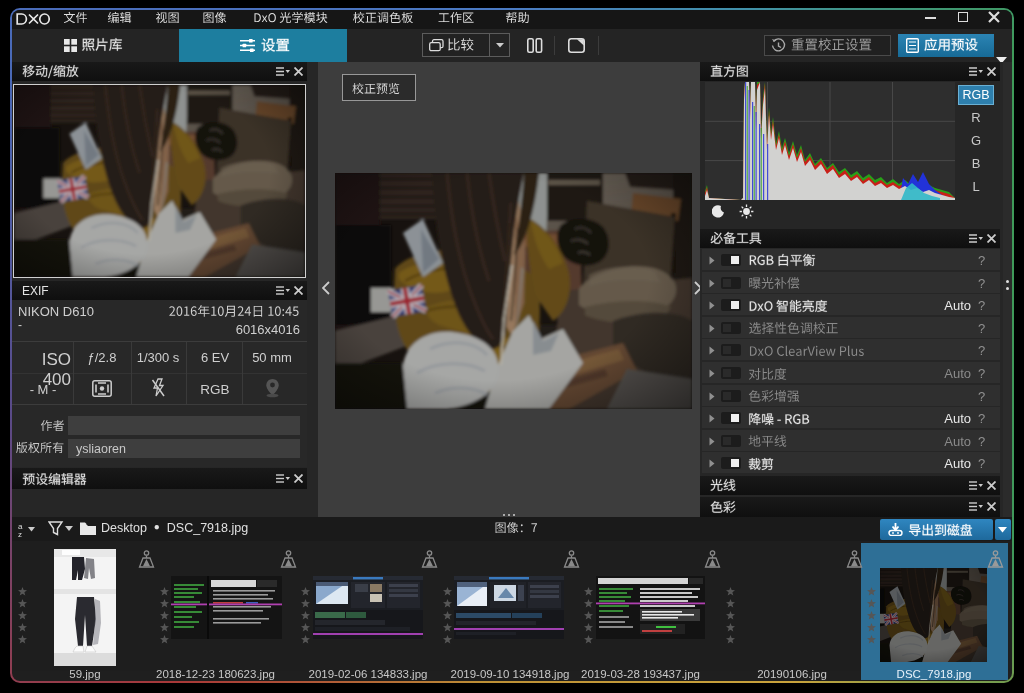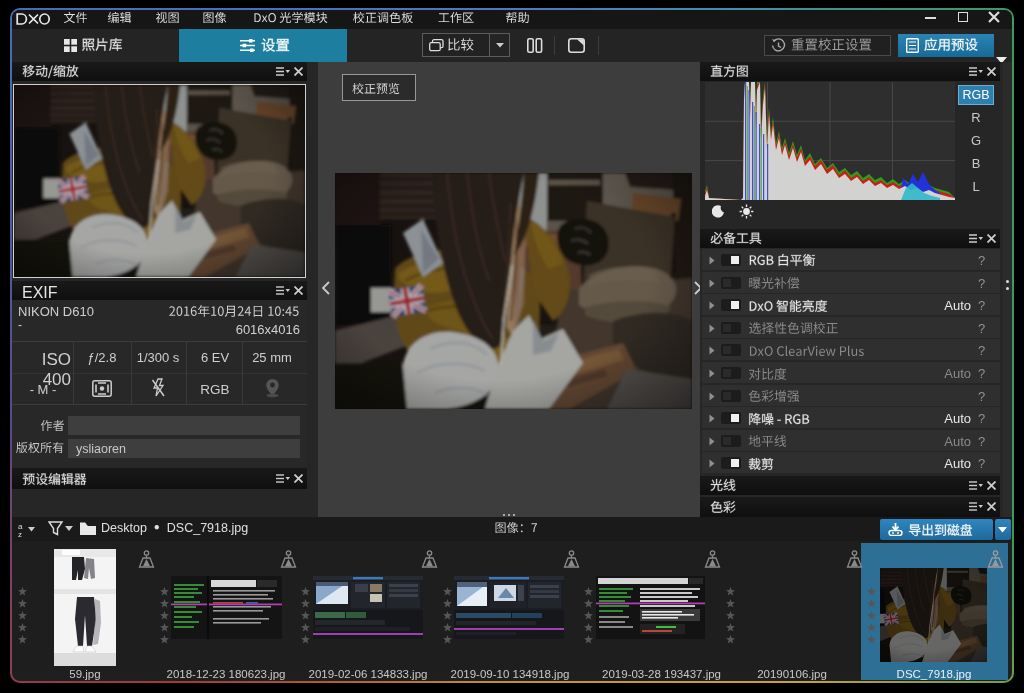--- a/index.html
+++ b/index.html
@@ -220,21 +220,21 @@
 <path d="M194,142 L206,166 L228,156 L248,190 L214,236 L150,236 L162,194 L178,158 Z" fill="#c4c6c2"></path>
 <path d="M198,148 L208,168 L224,160 L216,178 L198,182 Z" fill="#a2a9ad"></path>
 <path d="M68,194 C70,170 92,157 117,159 C146,162 166,176 163,199 C161,221 138,233 112,236 L72,236 Z" fill="#c6c8c6"></path>
 <path d="M95,176 C115,166 140,168 152,182 M82,200 C102,188 132,188 150,198 M100,220 C118,212 140,214 152,222" stroke="#b0b6ba" stroke-width="3" fill="none"></path>
 <path d="M177,92 L169,146 L166,192" stroke="#d8d2c2" stroke-width="2" fill="none"></path>
 </g>
 <rect width="357" height="236" fill="#0a0806" opacity="0.17"></rect>
           <rect width="357" height="236" fill="url(#vga)"></rect>
 </svg></div>
       <div class="hdr" style="left:0px;top:271px;width:295px;height:19px"></div>
-      <div class="abs" style="left:10px;top:274px;color:#e4e4e4;font-size:16px">EXIF</div>
+      <div class="abs" style="left:10px;top:274px;color:#e4e4e4;font-size:12px">EXIF</div>
       <svg class="abs" style="left:264px;top:276px" width="14" height="9" viewBox="0 0 14 9">
 <g stroke="#ccc" stroke-width="1.4">
           <line x1="0" y1="1" x2="8" y2="1"></line>
           <line x1="0" y1="4.5" x2="8" y2="4.5"></line>
           <line x1="0" y1="8" x2="8" y2="8"></line>
         </g>
 <path d="M9.5,3 h4.5 l-2.25,3 z" fill="#ccc"></path>
       </svg>
       <svg class="abs" style="left:282px;top:276px" width="9" height="9" viewBox="0 0 9 9">
 <path d="M0.5,0.5 L8.5,8.5 M8.5,0.5 L0.5,8.5" stroke="#ccc" stroke-width="1.8"></path>
@@ -250,21 +250,21 @@
       <div class="sep" style="left:0px;top:363px;width:295px;height:1px;background:#333"></div>
       <div class="sep" style="left:0px;top:394px;width:295px;height:1px"></div>
       <div class="sep" style="left:61px;top:332px;width:1px;height:62px;background:#3a3a3a"></div>
       <div class="sep" style="left:119px;top:332px;width:1px;height:62px;background:#3a3a3a"></div>
       <div class="sep" style="left:174px;top:332px;width:1px;height:62px;background:#3a3a3a"></div>
       <div class="sep" style="left:230px;top:332px;width:1px;height:62px;background:#3a3a3a"></div>
       <div class="abs" style="left:3px;top:340px;width:56px;text-align:right;color:#cfcfcf;font-size:17px">ISO 400</div>
       <div class="abs" style="left:62px;top:340px;width:56px;text-align:center;color:#cfcfcf;font-size:13px">ƒ/2.8</div>
       <div class="abs" style="left:118px;top:340px;width:56px;text-align:center;color:#cfcfcf;font-size:13px">1/300 s</div>
       <div class="abs" style="left:175px;top:340px;width:56px;text-align:center;color:#cfcfcf;font-size:13px">6 EV</div>
-      <div class="abs" style="left:232px;top:340px;width:56px;text-align:center;color:#cfcfcf;font-size:13px">25 mm</div>
+      <div class="abs" style="left:232px;top:340px;width:56px;text-align:center;color:#cfcfcf;font-size:13px">50 mm</div>
       <div class="abs" style="left:3px;top:372px;width:56px;text-align:center;color:#cfcfcf;font-size:13px">- M -</div>
       <svg class="abs" style="left:80px;top:370px" width="20" height="17" viewBox="0 0 20 17">
 <rect x="0.8" y="0.8" width="18.4" height="15.4" rx="2" fill="none" stroke="#ccc" stroke-width="1.5"></rect>
 <path d="M4,4.5 L4,12.5 M16,4.5 L16,12.5 M6,3 L14,3 M6,14 L14,14" stroke="#ccc" stroke-width="1.6"></path>
 <circle cx="10" cy="8.5" r="2.2" fill="#ccc"></circle>
       </svg>
       <svg class="abs" style="left:139px;top:368px" width="15" height="20" viewBox="0 0 15 20">
 <path d="M7,1 L3,10 L6.5,10 L5,18 L12,7.5 L8.5,7.5 L11,1 Z" fill="none" stroke="#ccc" stroke-width="1.3"></path>
 <line x1="1.5" y1="2" x2="13" y2="18" stroke="#ccc" stroke-width="1.5"></line>
       </svg>
@@ -730,21 +730,21 @@
             <rect x="42" y="42" width="56" height="1.6"></rect>
             <rect x="42" y="46" width="48" height="1.6"></rect>
           </g>
 <g fill="#c04040">
             <rect x="42" y="26" width="30" height="1.6"></rect>
             <rect x="75" y="26" width="12" height="1.6" fill="#4060c0"></rect>
           </g>
 <rect x="0" y="27.5" width="111" height="1.8" fill="#b040b0"></rect>
 <rect x="36" y="0" width="2" height="63" fill="#0a0a0a"></rect>
         </svg></div>
-      <div class="abs" style="left:144px;top:658px;width:140px;text-align:center;color:#c8c8c8;font-size:11.5px;white-space:nowrap">2018-12-23 180623.jpg</div>
+      <div class="abs" style="left:144px;top:658px;width:140px;color:#c8c8c8;font-size:11.5px;white-space:nowrap">2018-12-23 180623.jpg</div>
       <svg class="abs" style="left:289.0px;top:577px" width="9" height="9" viewBox="0 0 10 10">
 <path d="M5,0 L6.3,3.4 L10,3.6 L7.1,5.9 L8.1,9.5 L5,7.4 L1.9,9.5 L2.9,5.9 L0,3.6 L3.7,3.4 Z" fill="#565656"></path>
       </svg>
       <svg class="abs" style="left:289.0px;top:589px" width="9" height="9" viewBox="0 0 10 10">
 <path d="M5,0 L6.3,3.4 L10,3.6 L7.1,5.9 L8.1,9.5 L5,7.4 L1.9,9.5 L2.9,5.9 L0,3.6 L3.7,3.4 Z" fill="#565656"></path>
       </svg>
       <svg class="abs" style="left:289.0px;top:601px" width="9" height="9" viewBox="0 0 10 10">
 <path d="M5,0 L6.3,3.4 L10,3.6 L7.1,5.9 L8.1,9.5 L5,7.4 L1.9,9.5 L2.9,5.9 L0,3.6 L3.7,3.4 Z" fill="#565656"></path>
       </svg>
       <svg class="abs" style="left:289.0px;top:613px" width="9" height="9" viewBox="0 0 10 10">
@@ -884,21 +884,21 @@
           </g>
 <g fill="#888">
             <rect x="3" y="40" width="30" height="2"></rect>
             <rect x="3" y="45" width="26" height="2"></rect>
             <rect x="3" y="50" width="34" height="2"></rect>
           </g>
 <rect x="44" y="48" width="45" height="10" fill="#222"></rect>
           <rect x="60" y="50" width="20" height="2" fill="#40c040"></rect>
 <rect x="46" y="54" width="30" height="2" fill="#c04040"></rect>
         </svg></div>
-      <div class="abs" style="left:569px;top:658px;width:140px;text-align:right;color:#c8c8c8;font-size:11.5px;white-space:nowrap">2019-03-28 193437.jpg</div>
+      <div class="abs" style="left:569px;top:658px;width:140px;text-align:left;color:#c8c8c8;font-size:11.5px;white-space:nowrap">2019-03-28 193437.jpg</div>
       <svg class="abs" style="left:713.5px;top:577px" width="9" height="9" viewBox="0 0 10 10">
 <path d="M5,0 L6.3,3.4 L10,3.6 L7.1,5.9 L8.1,9.5 L5,7.4 L1.9,9.5 L2.9,5.9 L0,3.6 L3.7,3.4 Z" fill="#565656"></path>
       </svg>
       <svg class="abs" style="left:713.5px;top:589px" width="9" height="9" viewBox="0 0 10 10">
 <path d="M5,0 L6.3,3.4 L10,3.6 L7.1,5.9 L8.1,9.5 L5,7.4 L1.9,9.5 L2.9,5.9 L0,3.6 L3.7,3.4 Z" fill="#565656"></path>
       </svg>
       <svg class="abs" style="left:713.5px;top:601px" width="9" height="9" viewBox="0 0 10 10">
 <path d="M5,0 L6.3,3.4 L10,3.6 L7.1,5.9 L8.1,9.5 L5,7.4 L1.9,9.5 L2.9,5.9 L0,3.6 L3.7,3.4 Z" fill="#565656"></path>
       </svg>
       <svg class="abs" style="left:713.5px;top:613px" width="9" height="9" viewBox="0 0 10 10">

